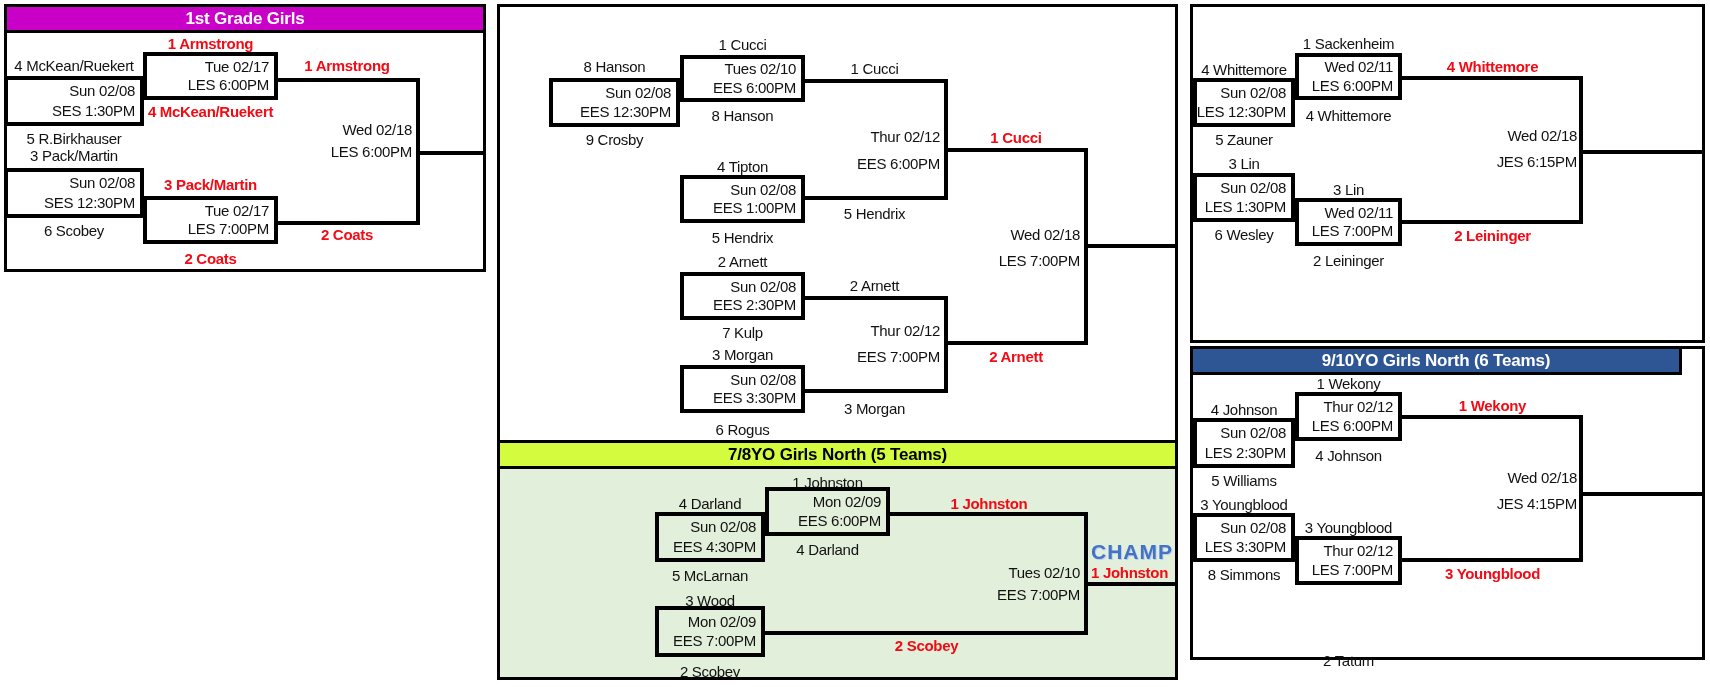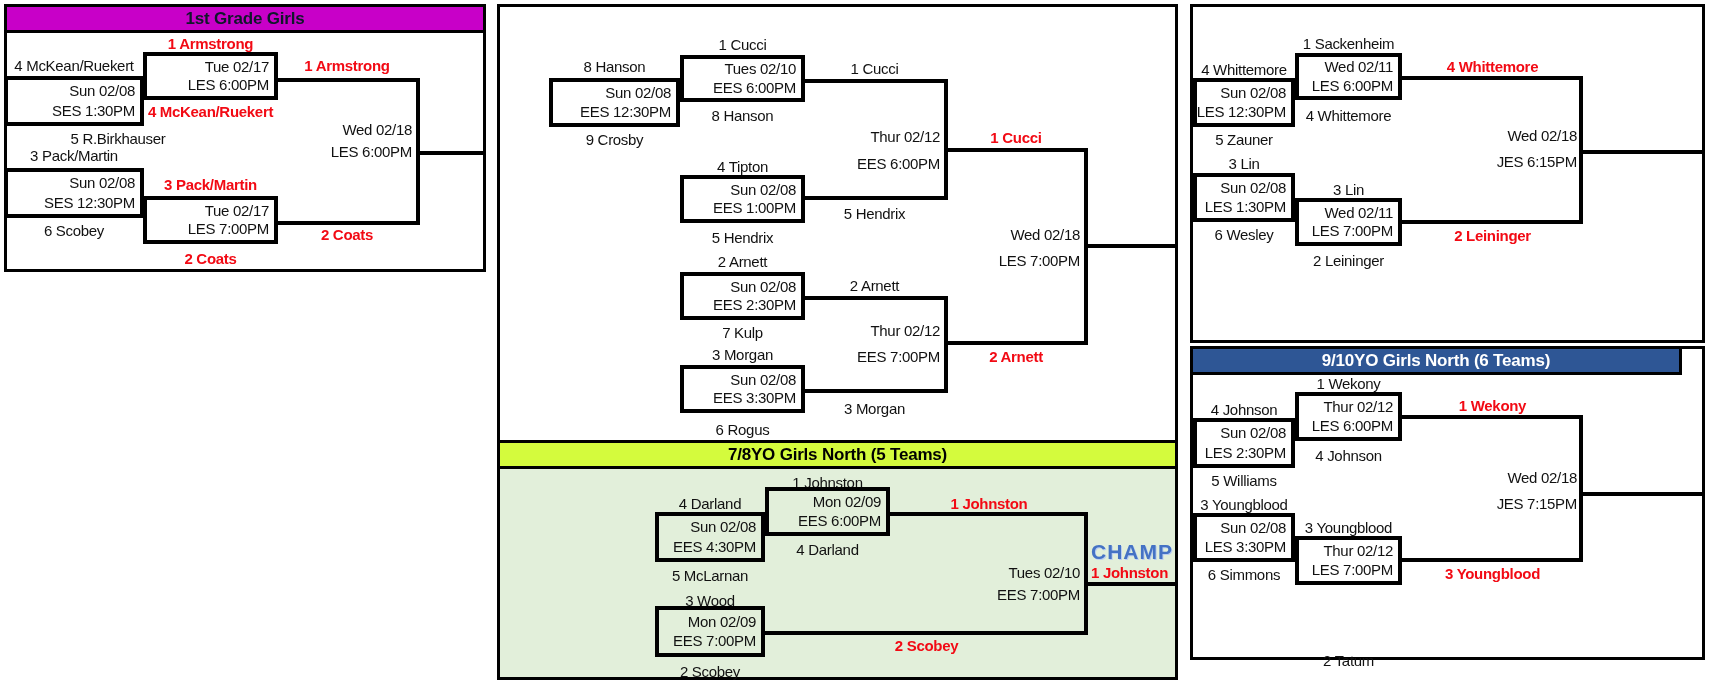--- a/index.html
+++ b/index.html
@@ -19,33 +19,33 @@
   .hl,.vl{position:absolute;background:#000;}
   .champ{position:absolute;font-weight:800;font-size:21px;letter-spacing:1px;color:#4472C4;
          text-shadow:1px 1px 0 #b9cdf0;height:22px;line-height:22px;}
 </style>
 </head>
 <body>
 
 <div id="canvas">
 
   <div class="cont" style="left:4px;top:4px;width:482px;height:268px;"></div>
-  <div class="hdr" style="left:4px;top:4px;width:482px;height:29px;background:#C800C8;color:#0f172a;">1st Grade Girls</div>
+  <div class="hdr" style="left:4px;top:4px;width:482px;height:29px;background:#C800C8;color:#ffffff;">1st Grade Girls</div>
 
   <div class="t red" style="left:143px;top:35px;width:135px;">1 Armstrong</div>
   <div class="gb" style="left:143px;top:52px;width:135px;height:48px;">
     <span>Tue 02/17</span>
     <span>LES 6:00PM</span>
   </div>
   <div class="t" style="left:4px;top:57px;width:140px;">4 McKean/Ruekert</div>
   <div class="gb" style="left:4px;top:76px;width:140px;height:50px;">
     <span>Sun 02/08</span>
     <span>SES 1:30PM</span>
   </div>
-  <div class="t" style="left:20px;top:130px;width:140px;padding-left:28px;">5 R.Birkhauser</div>
+  <div class="t" style="left:4px;top:130px;width:140px;">5 R.Birkhauser</div>
   <div class="t red" style="left:143px;top:103px;width:135px;">4 McKean/Ruekert</div>
 
   <div class="t" style="left:4px;top:147px;width:140px;">3 Pack/Martin</div>
   <div class="gb" style="left:4px;top:168px;width:140px;height:50px;">
     <span>Sun 02/08</span>
     <span>SES 12:30PM</span>
   </div>
   <div class="t" style="left:4px;top:222px;width:140px;">6 Scobey</div>
   <div class="t red" style="left:143px;top:176px;width:135px;">3 Pack/Martin</div>
   <div class="gb" style="left:143px;top:196px;width:135px;height:48px;">
@@ -213,28 +213,28 @@
   <div class="t" style="left:1295px;top:447px;width:107px;">4 Johnson</div>
 
   <div class="hl" style="left:1402px;top:415px;width:181px;height:4px;"></div>
   <div class="t red" style="left:1402px;top:397px;width:181px;">1 Wekony</div>
 
   <div class="t" style="left:1193px;top:496px;width:102px;">3 Youngblood</div>
   <div class="gb" style="left:1193px;top:513px;width:102px;height:49px;">
     <span>Sun 02/08</span>
     <span>LES 3:30PM</span>
   </div>
-  <div class="t" style="left:1193px;top:566px;width:102px;">6 Simmons</div>
+  <div class="t" style="left:1193px;top:566px;width:102px;">8 Simmons</div>
   <div class="t" style="left:1295px;top:519px;width:107px;">3 Youngblood</div>
   <div class="gb" style="left:1295px;top:536px;width:107px;height:49px;">
     <span>Thur 02/12</span>
     <span>LES 7:00PM</span>
   </div>
   <div class="t" style="left:1295px;top:624px;width:107px;margin-top:28px;">2 Tatum</div>
 
   <div class="hl" style="left:1402px;top:558px;width:181px;height:4px;"></div>
   <div class="t red" style="left:1402px;top:565px;width:181px;">3 Youngblood</div>
   <div class="vl" style="left:1579px;top:415px;width:4px;height:147px;"></div>
   <div class="hl" style="left:1583px;top:492px;width:122px;height:4px;"></div>
   <div class="t tr" style="left:1457px;top:469px;width:120px;">Wed 02/18</div>
-  <div class="t tr" style="left:1457px;top:495px;width:120px;">JES 7:15PM</div>
+  <div class="t tr" style="left:1457px;top:495px;width:120px;">JES 4:15PM</div>
 
 </div>
 
 </body></html>

